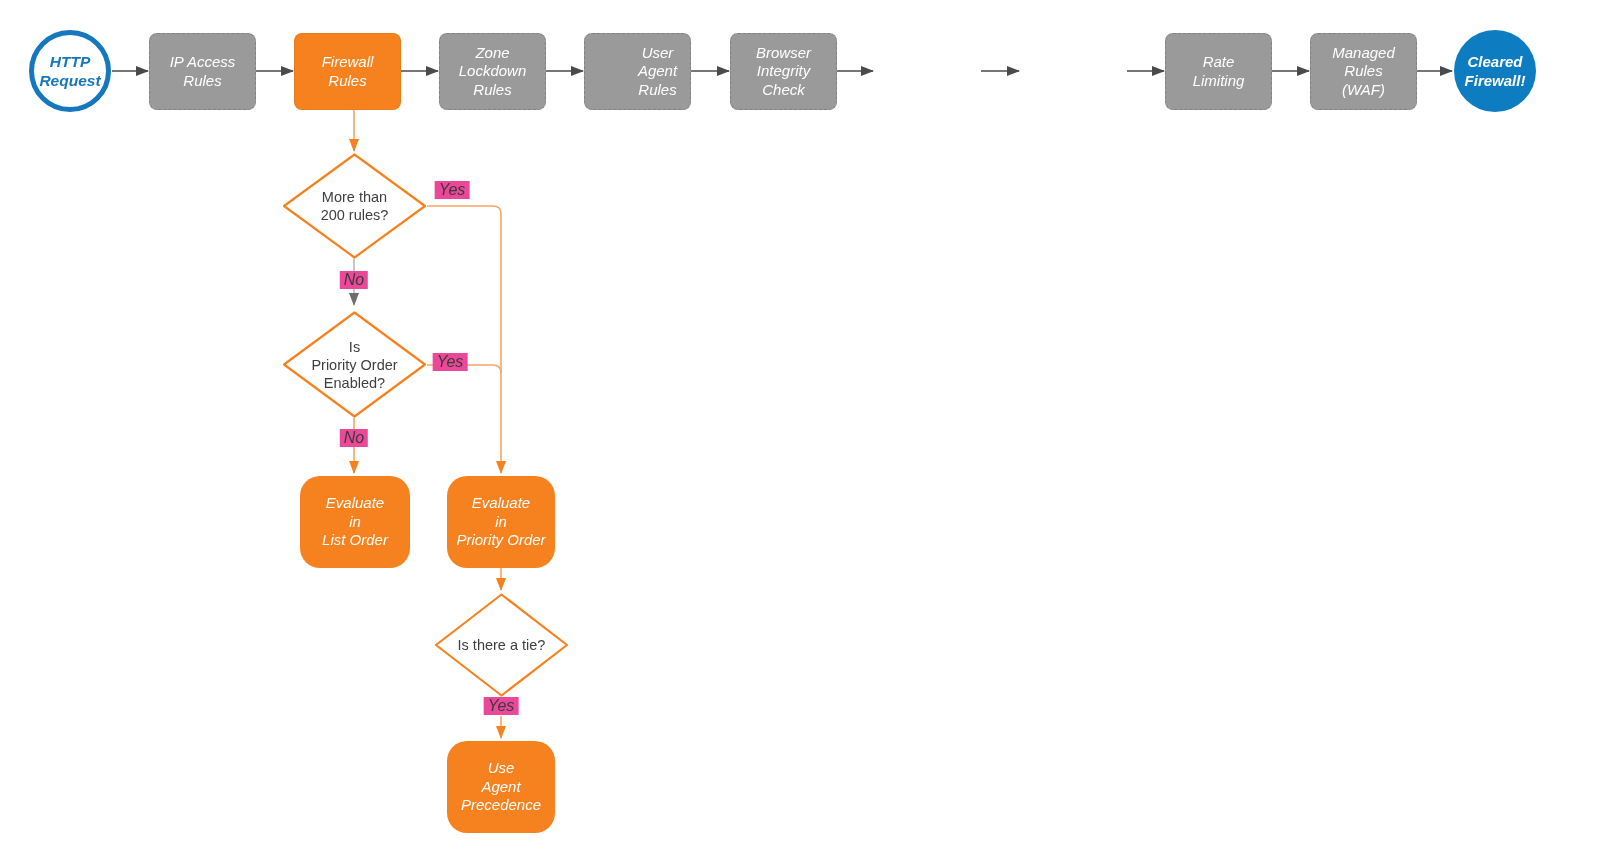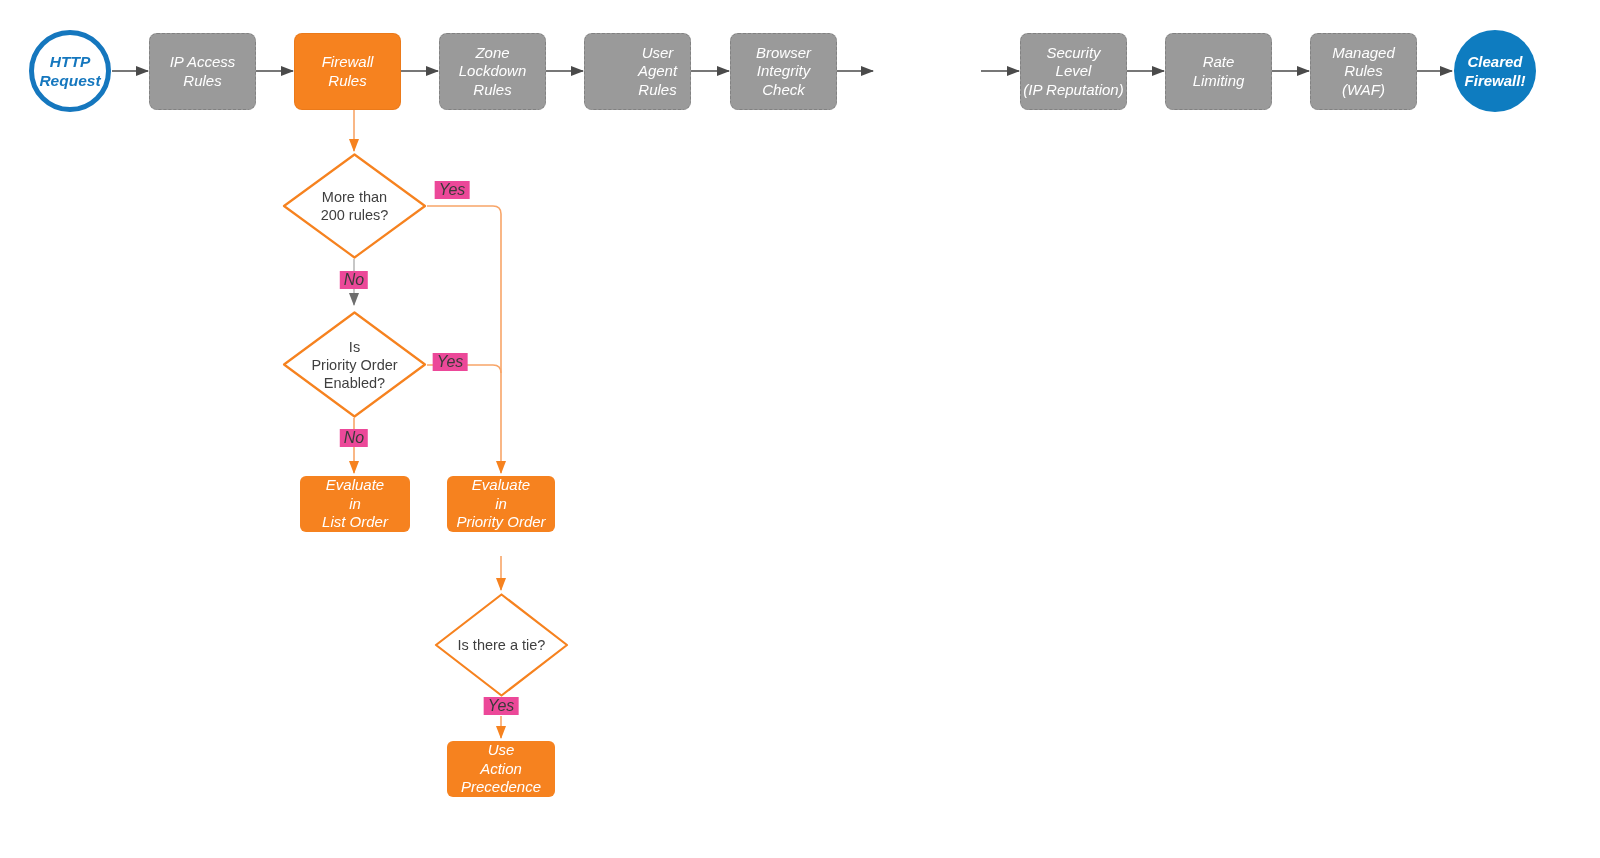--- a/index.html
+++ b/index.html
@@ -22,21 +22,21 @@
          color:#fff;font-style:italic;font-size:15px;line-height:18.5px;}
   .stage.orange{background:var(--accent-orange,#F6821F);border:1px solid rgba(220,110,20,.4);}
   .circle{width:82px;height:82px;top:30px;border-radius:50%;font-weight:bold;font-style:italic;}
   .circle.start{border:5px solid var(--brand-blue,#1577BE);background:#fff;
                 color:var(--brand-blue,#1577BE);font-size:15.5px;line-height:19px;}
   .circle.end{background:var(--end-blue,#0E7CC0);color:#fff;font-size:15px;line-height:19px;}
   .decision{color:var(--text-dark,#3F3F3F);font-size:14.5px;line-height:18px;}
   .decision > svg{position:absolute;left:0;top:0;overflow:visible;}
   .decision > span{position:relative;white-space:pre-line;}
   .dshape{fill:#ffffff;stroke:var(--accent-orange,#F6821F);stroke-width:2.2;stroke-linejoin:round;}
-  .action{width:108px;height:56px;border-radius:6px;background:var(--accent-orange,#F6821F);
+  .action{width:108px;height:92px;border-radius:20px;background:var(--accent-orange,#F6821F);
           color:#fff;font-style:italic;font-size:15px;line-height:18.5px;}
   .elabel{position:absolute;transform:translate(-50%,-50%);background:#ec4899;padding:0 4px;
           font-style:italic;font-size:16px;color:#3A3A3A;}
 </style>
 </head>
 <body>
 
 <div id="canvas">
 
   <svg class="connector-layer">
@@ -80,23 +80,20 @@
   <div class="node stage orange" style="left:294px;">Firewall
 Rules</div>
   <div class="node stage" style="left:439px;">Zone
 Lockdown
 Rules</div>
   <div class="node stage" style="left:584px;padding-left:40px;">User Agent
 Rules</div>
   <div class="node stage" style="left:730px;">Browser
 Integrity
 Check</div>
-  <div class="node stage" style="left:1020px;">Security
-Level
-(IP Reputation)</div>
   <div class="node stage" style="left:1165px;">Rate
 Limiting</div>
   <div class="node stage" style="left:1310px;">Managed
 Rules
 (WAF)</div>
 
   <div class="node circle end" style="left:1454px;">Cleared
 Firewall!</div>
 
   <div class="node decision" style="left:282px;top:153px;width:145px;height:106px;">
@@ -123,21 +120,21 @@
     <span>Is there a tie?</span>
   </div>
 
   <div class="node action" style="left:300px;top:476px;width:110px;">Evaluate
 in
 List Order</div>
   <div class="node action" style="left:447px;top:476px;">Evaluate
 in
 Priority Order</div>
   <div class="node action" style="left:447px;top:741px;">Use
-Action
+Agent
 Precedence</div>
 
   <span class="elabel" style="left:452px;top:190px;">Yes</span>
   <span class="elabel" style="left:354px;top:280px;">No</span>
   <span class="elabel" style="left:450px;top:362px;">Yes</span>
   <span class="elabel" style="left:354px;top:438px;">No</span>
   <span class="elabel" style="left:501px;top:706px;">Yes</span>
 
 </div>
 

